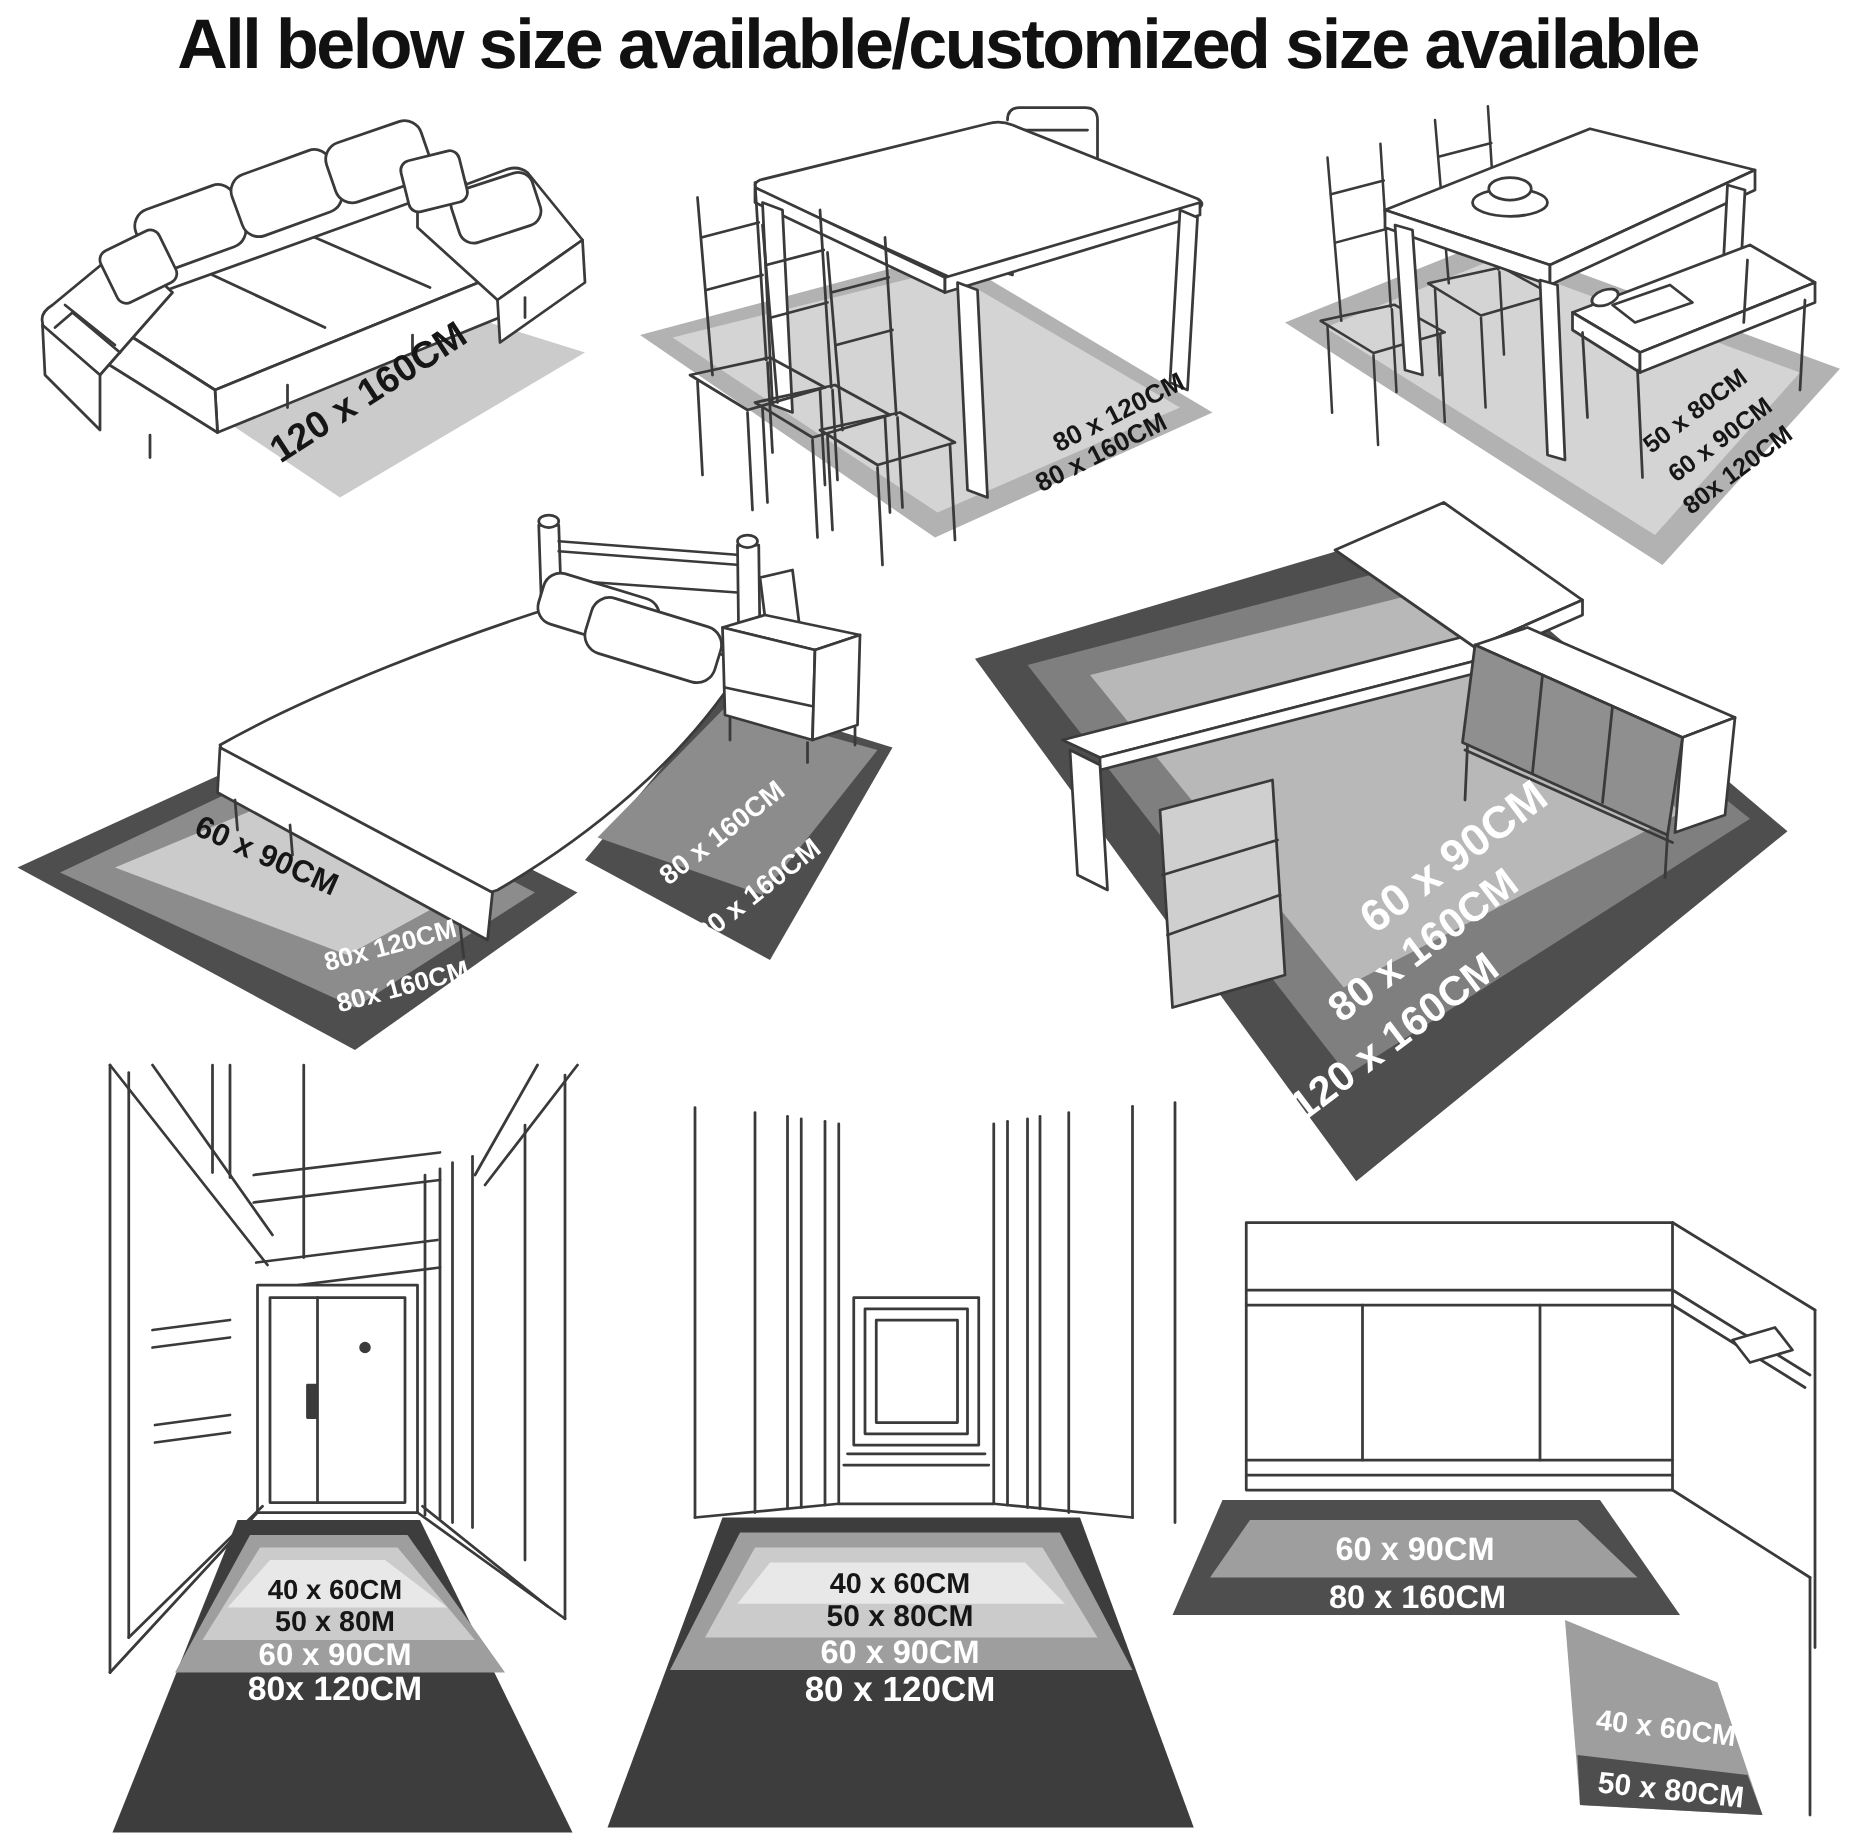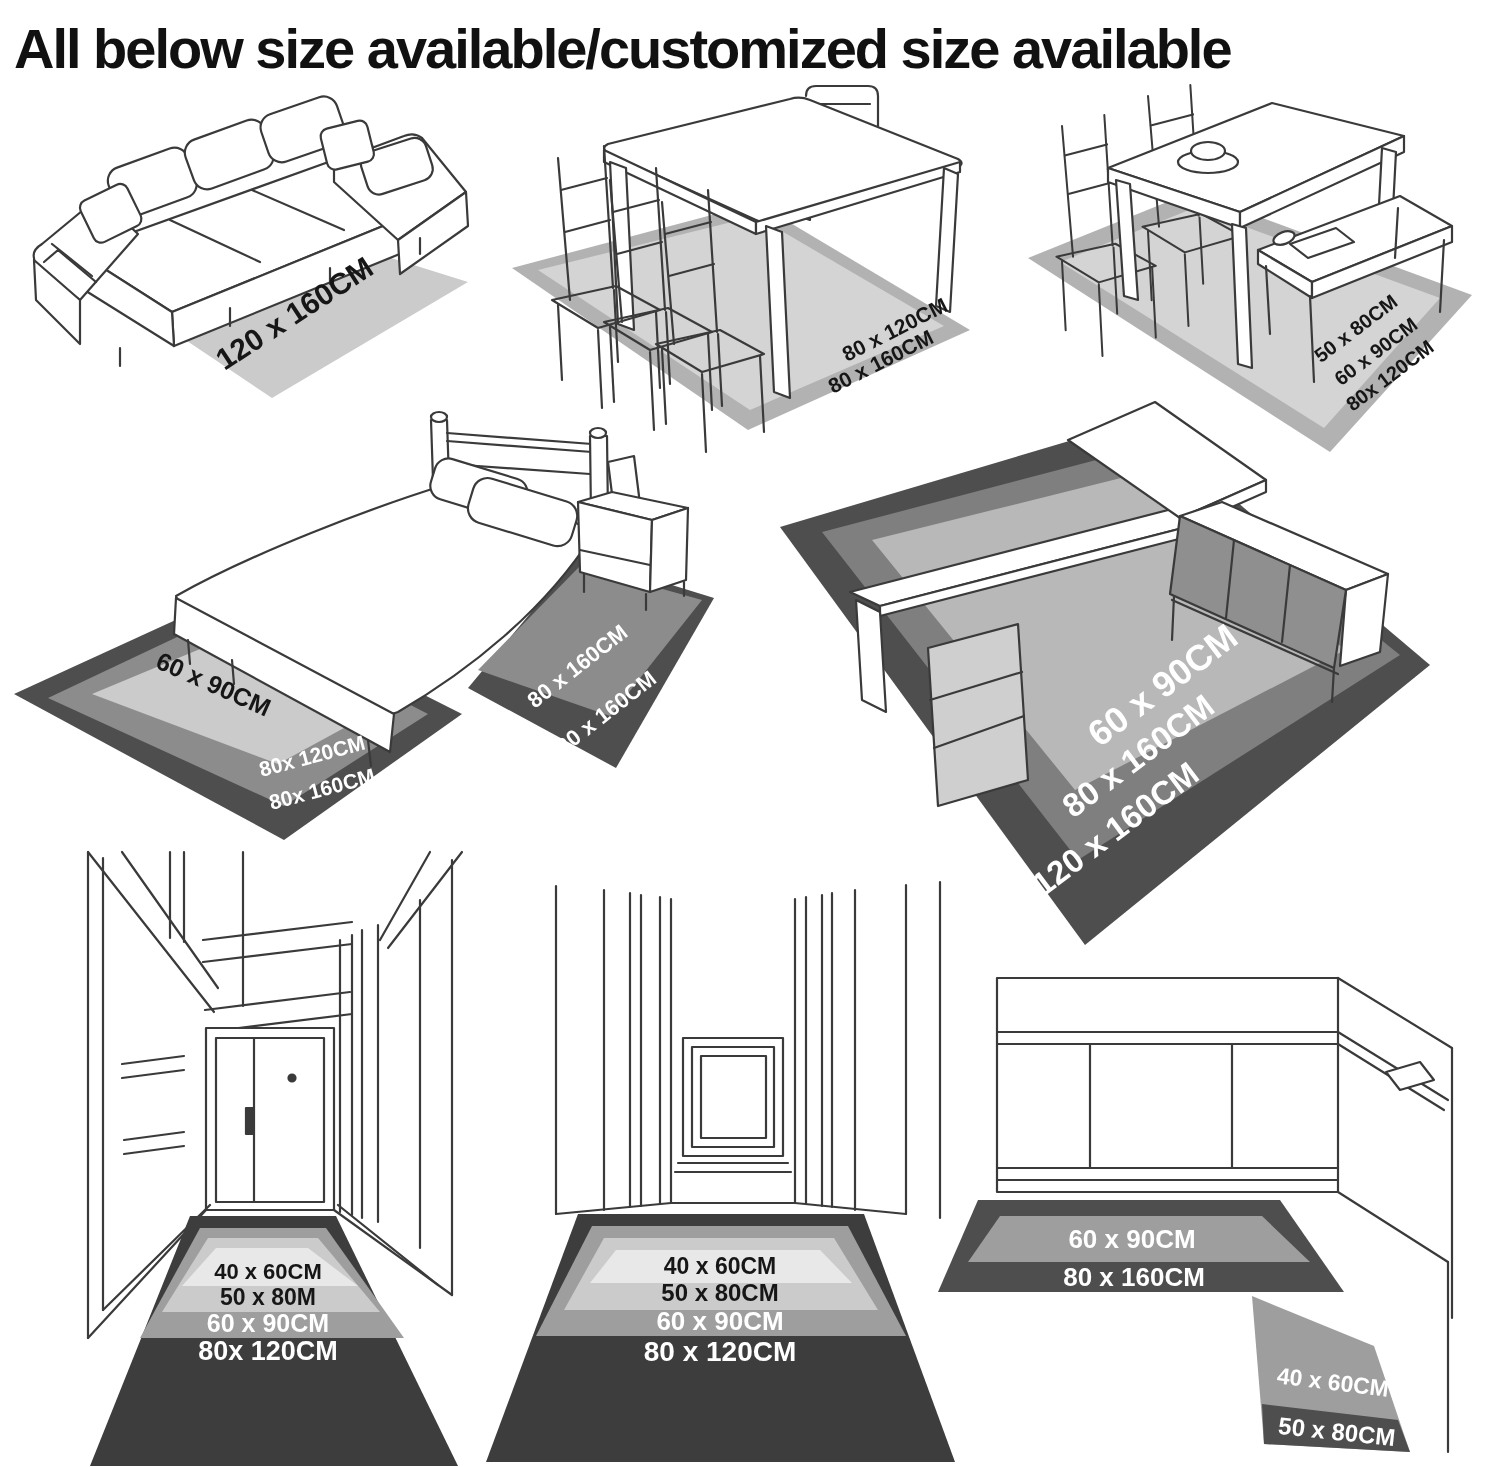--- a/index.html
+++ b/index.html
@@ -1,18 +1,18 @@
 <!DOCTYPE html>
 <html><head>
 <meta charset="utf-8">
 <style>
   html,body{margin:0;padding:0;background:#fff;}
   .canvas{position:relative;width:1500px;height:1467px;background:#fff;overflow:hidden;
           font-family:"Liberation Sans",sans-serif;}
-  .page-title{position:absolute;left:0;right:0;top:2px;margin:14px;
+  .page-title{position:absolute;left:0;right:0;top:2px;margin:0;text-align:center;
               font-size:56px;font-weight:bold;letter-spacing:-2px;color:#111;
               font-family:"Liberation Sans",sans-serif;}
   svg{position:absolute;left:0;top:0;}
   .art{stroke:#3a3a3a;stroke-width:2.2;fill:none;stroke-linejoin:round;stroke-linecap:round;}
   .art .w{fill:#ffffff;}
   .rug{stroke:none;}
   text{stroke:none;text-anchor:middle;font-family:"Liberation Sans",sans-serif;font-weight:bold;}
   .lblD{fill:#161616;}
   .lblL{fill:#ffffff;}
 </style>

